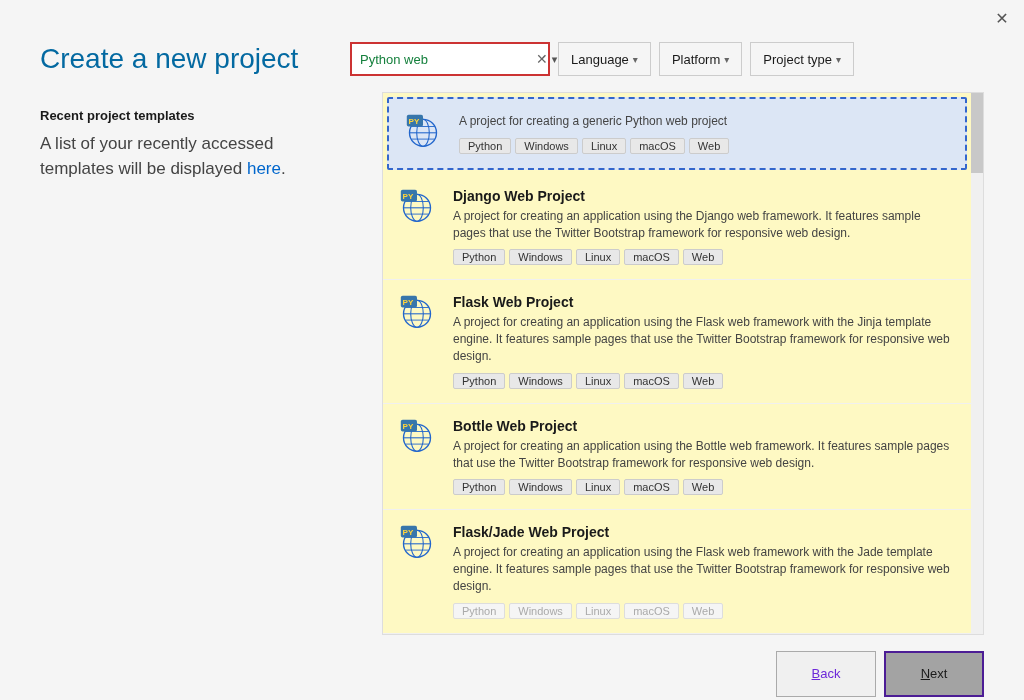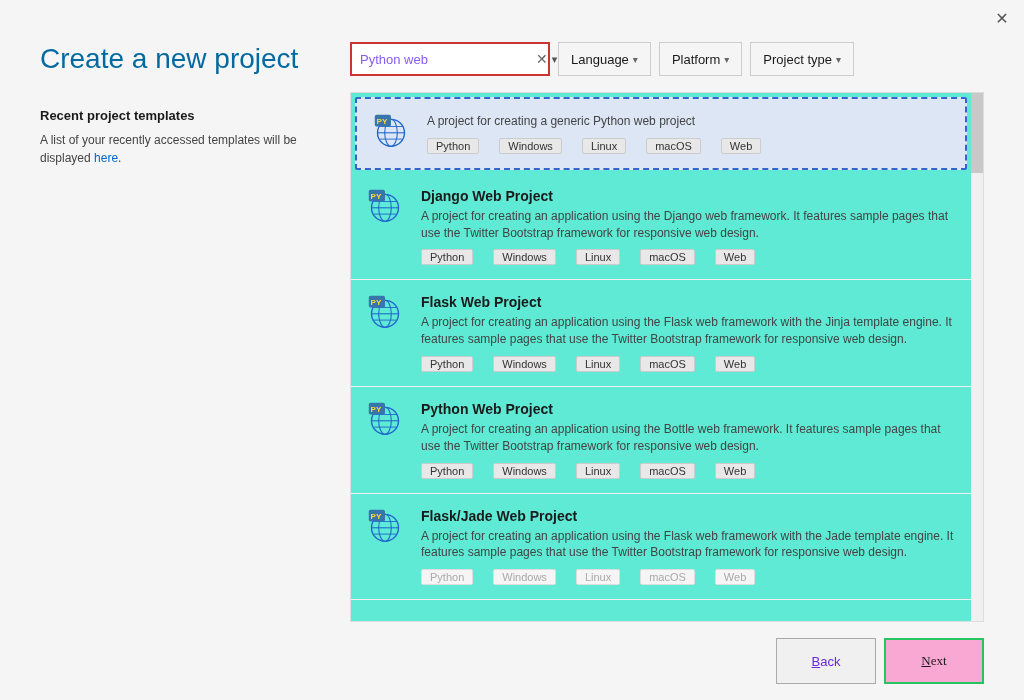--- a/index.html
+++ b/index.html
@@ -55,21 +55,21 @@
       line-height: 1.2;
       margin-bottom: 32px;
     }
     .recent-title {
       font-size: 13px;
       font-weight: 600;
       color: #1a1a1a;
       margin-bottom: 8px;
     }
     .recent-desc {
-      font-size: 12px;
+      font-size: 17px;
       color: #444;
       line-height: 1.5;
     }
     .recent-desc a {
       color: #0066cc;
       text-decoration: none;
     }
     .right-panel {
       flex: 1;
       display: flex;
@@ -90,21 +90,21 @@
       height: 34px;
       padding: 0 8px;
       width: 200px;
     }
     .search-box input {
       border: none;
       outline: none;
       font-size: 13px;
       flex: 1;
       background: transparent;
-      color: #8b5cf6;
+      color: #15803d;
     }
     .search-clear {
       font-size: 14px;
       color: #666;
       cursor: pointer;
       margin-right: 4px;
     }
     .search-dropdown-arrow {
       font-size: 11px;
       color: #555;
@@ -123,22 +123,23 @@
       color: #1a1a1a;
     }
     .filter-btn .arrow {
       font-size: 10px;
       color: #666;
     }
     .templates-list {
       flex: 1;
       overflow-y: auto;
       border: 1px solid #ddd;
-      background: #5eead4;
+      background: #fef9c3;
       position: relative;
+      margin-left: 32px;
     }
     .template-item {
       display: flex;
       align-items: flex-start;
       padding: 14px 16px;
       cursor: pointer;
       border-bottom: 1px solid #f0f0f0;
       gap: 14px;
     }
     .template-item.selected {
@@ -164,21 +165,21 @@
     }
     .template-desc {
       font-size: 12px;
       color: #444;
       line-height: 1.4;
       margin-bottom: 8px;
     }
     .tags {
       display: flex;
       flex-wrap: wrap;
-      gap: 20px;
+      gap: 4px;
     }
     .tag {
       font-size: 11px;
       color: #333;
       background: #e8e8e8;
       border: 1px solid #ccc;
       padding: 1px 8px;
       border-radius: 2px;
     }
     .tag.muted {
@@ -218,25 +219,24 @@
       display: flex;
       align-items: center;
       justify-content: center;
     }
     .btn-back {
       background: #f0f0f0;
       border: 1px solid #aaa;
       color: #6d28d9;
     }
     .btn-next {
-      background: #f9a8d4;
-      border: 2px solid #22c55e;
+      background: #a3a3a3;
+      border: 2px solid #4c1d95;
       color: #1a1a1a;
       font-weight: 400;
-      font-family: Liberation Serif, serif;
     }
     .btn-next u {
       text-decoration: underline;
     }
     .btn-back u {
       text-decoration: underline;
     }
     
     .globe-svg {
       width: 36px;
@@ -371,21 +371,21 @@
       <ellipse cx="20" cy="22" rx="7" ry="15" fill="none" stroke="#2266cc" stroke-width="1.2"></ellipse>
       <line x1="5" y1="22" x2="35" y2="22" stroke="#2266cc" stroke-width="1.2"></line>
       <line x1="7" y1="15" x2="33" y2="15" stroke="#2266cc" stroke-width="1"></line>
       <line x1="7" y1="29" x2="33" y2="29" stroke="#2266cc" stroke-width="1"></line>
 
       <rect x="2" y="2" width="18" height="13" rx="2" fill="#3776AB"></rect>
       <text x="4" y="12" font-size="9" font-weight="bold" fill="#FFD43B" font-family="Arial">PY</text>
     </svg>
       </div>
       <div class="template-info">
-        <div class="template-name">Python Web Project</div>
+        <div class="template-name">Bottle Web Project</div>
         <div class="template-desc">A project for creating an application using the Bottle web framework. It features sample pages that use the Twitter Bootstrap framework for responsive web design.</div>
         <div class="tags">
                 <span class="tag">Python</span>
                 <span class="tag">Windows</span>
                 <span class="tag">Linux</span>
                 <span class="tag">macOS</span>
                 <span class="tag">Web</span>
               </div>
       </div>
     </div>

